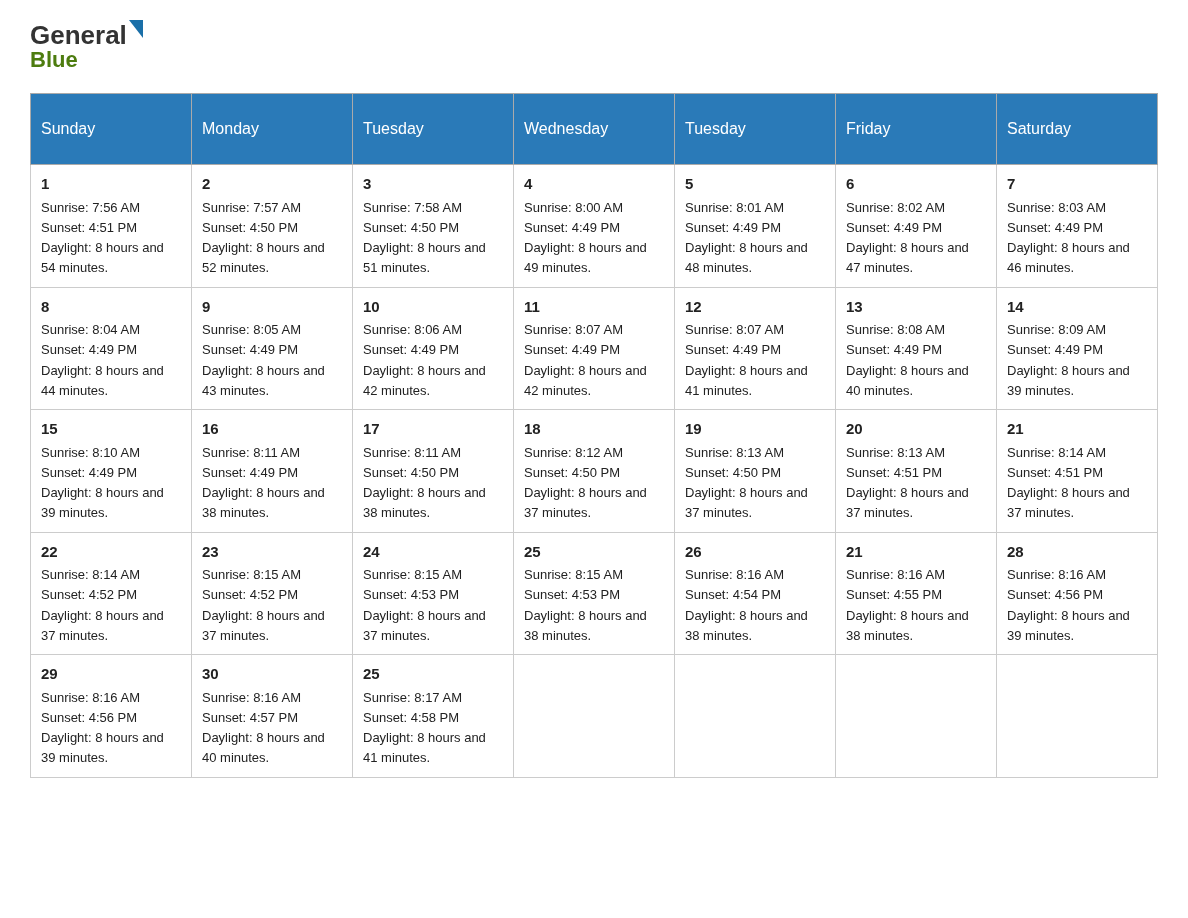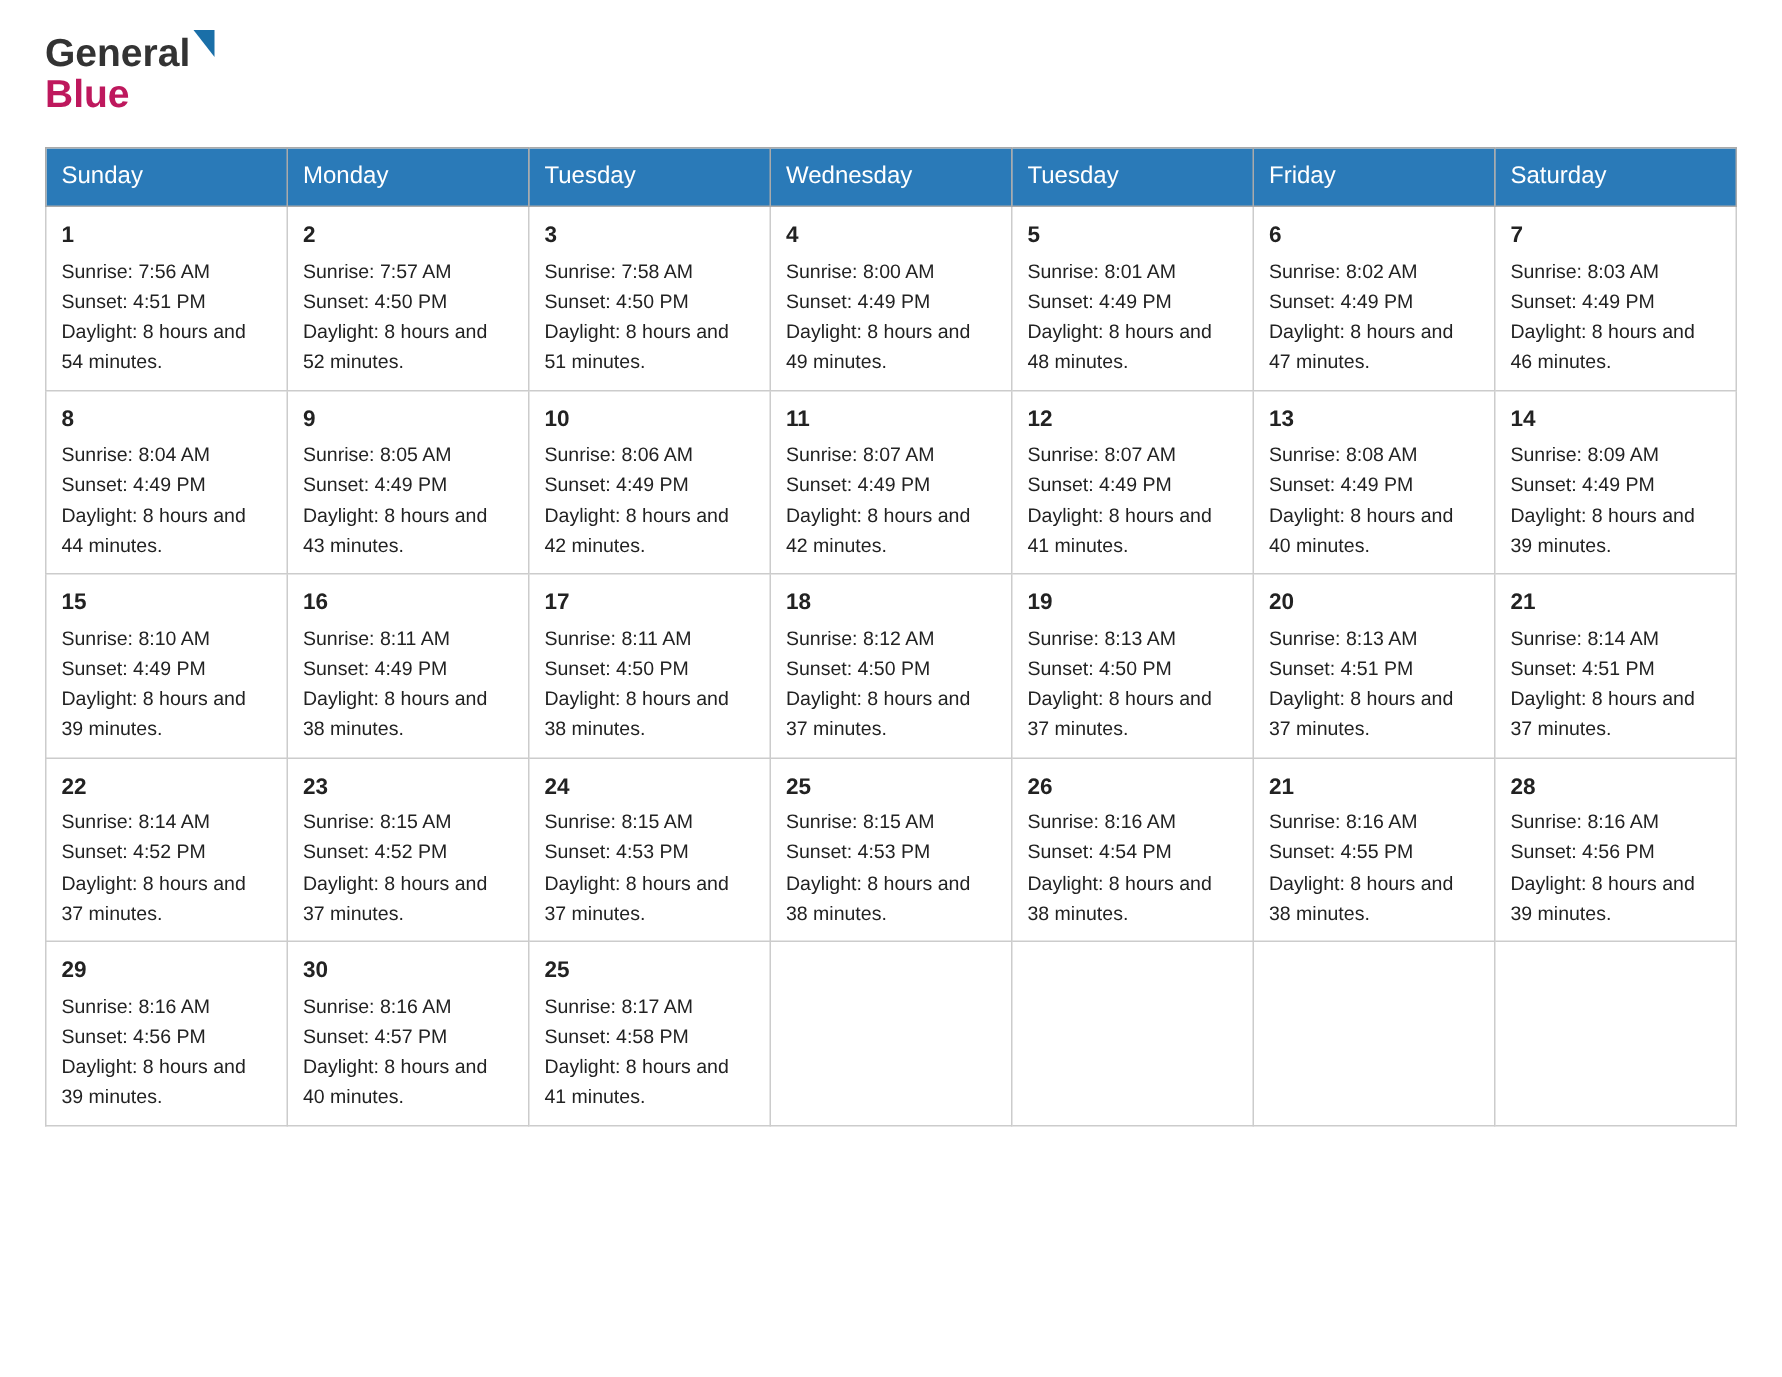--- a/index.html
+++ b/index.html
@@ -32,22 +32,22 @@
     .logo-arrow {
       width: 0;
       height: 0;
       border-left: 14px solid transparent;
       border-right: 0px solid transparent;
       border-top: 18px solid #1a6fa8;
       margin: 0 2px;
       display: inline-block;
     }
     .logo-blue {
-      color: #be185d;
-      font-size: 26px;
+      color: #4d7c0f;
+      font-size: 22px;
       font-weight: bold;
       margin-top: -4px;
     }
     .title-section {
       text-align: right;
     }
     .month-title {
       font-size: 52px;
       font-weight: bold;
       color: #222;
@@ -61,21 +61,21 @@
     .calendar {
       width: 100%;
       border-collapse: collapse;
       border: 1px solid #aaa;
     }
     .calendar th {
       background-color: #2a7ab8;
       color: #fff;
       font-size: 16px;
       font-weight: normal;
-      padding: 10px 10px;
+      padding: 26px 10px;
       text-align: left;
       border: 1px solid #aaa;
     }
     .calendar td {
       vertical-align: top;
       border: 1px solid #ccc;
       padding: 8px 10px;
       width: 14.28%;
       min-height: 100px;
       font-size: 13.5px;

